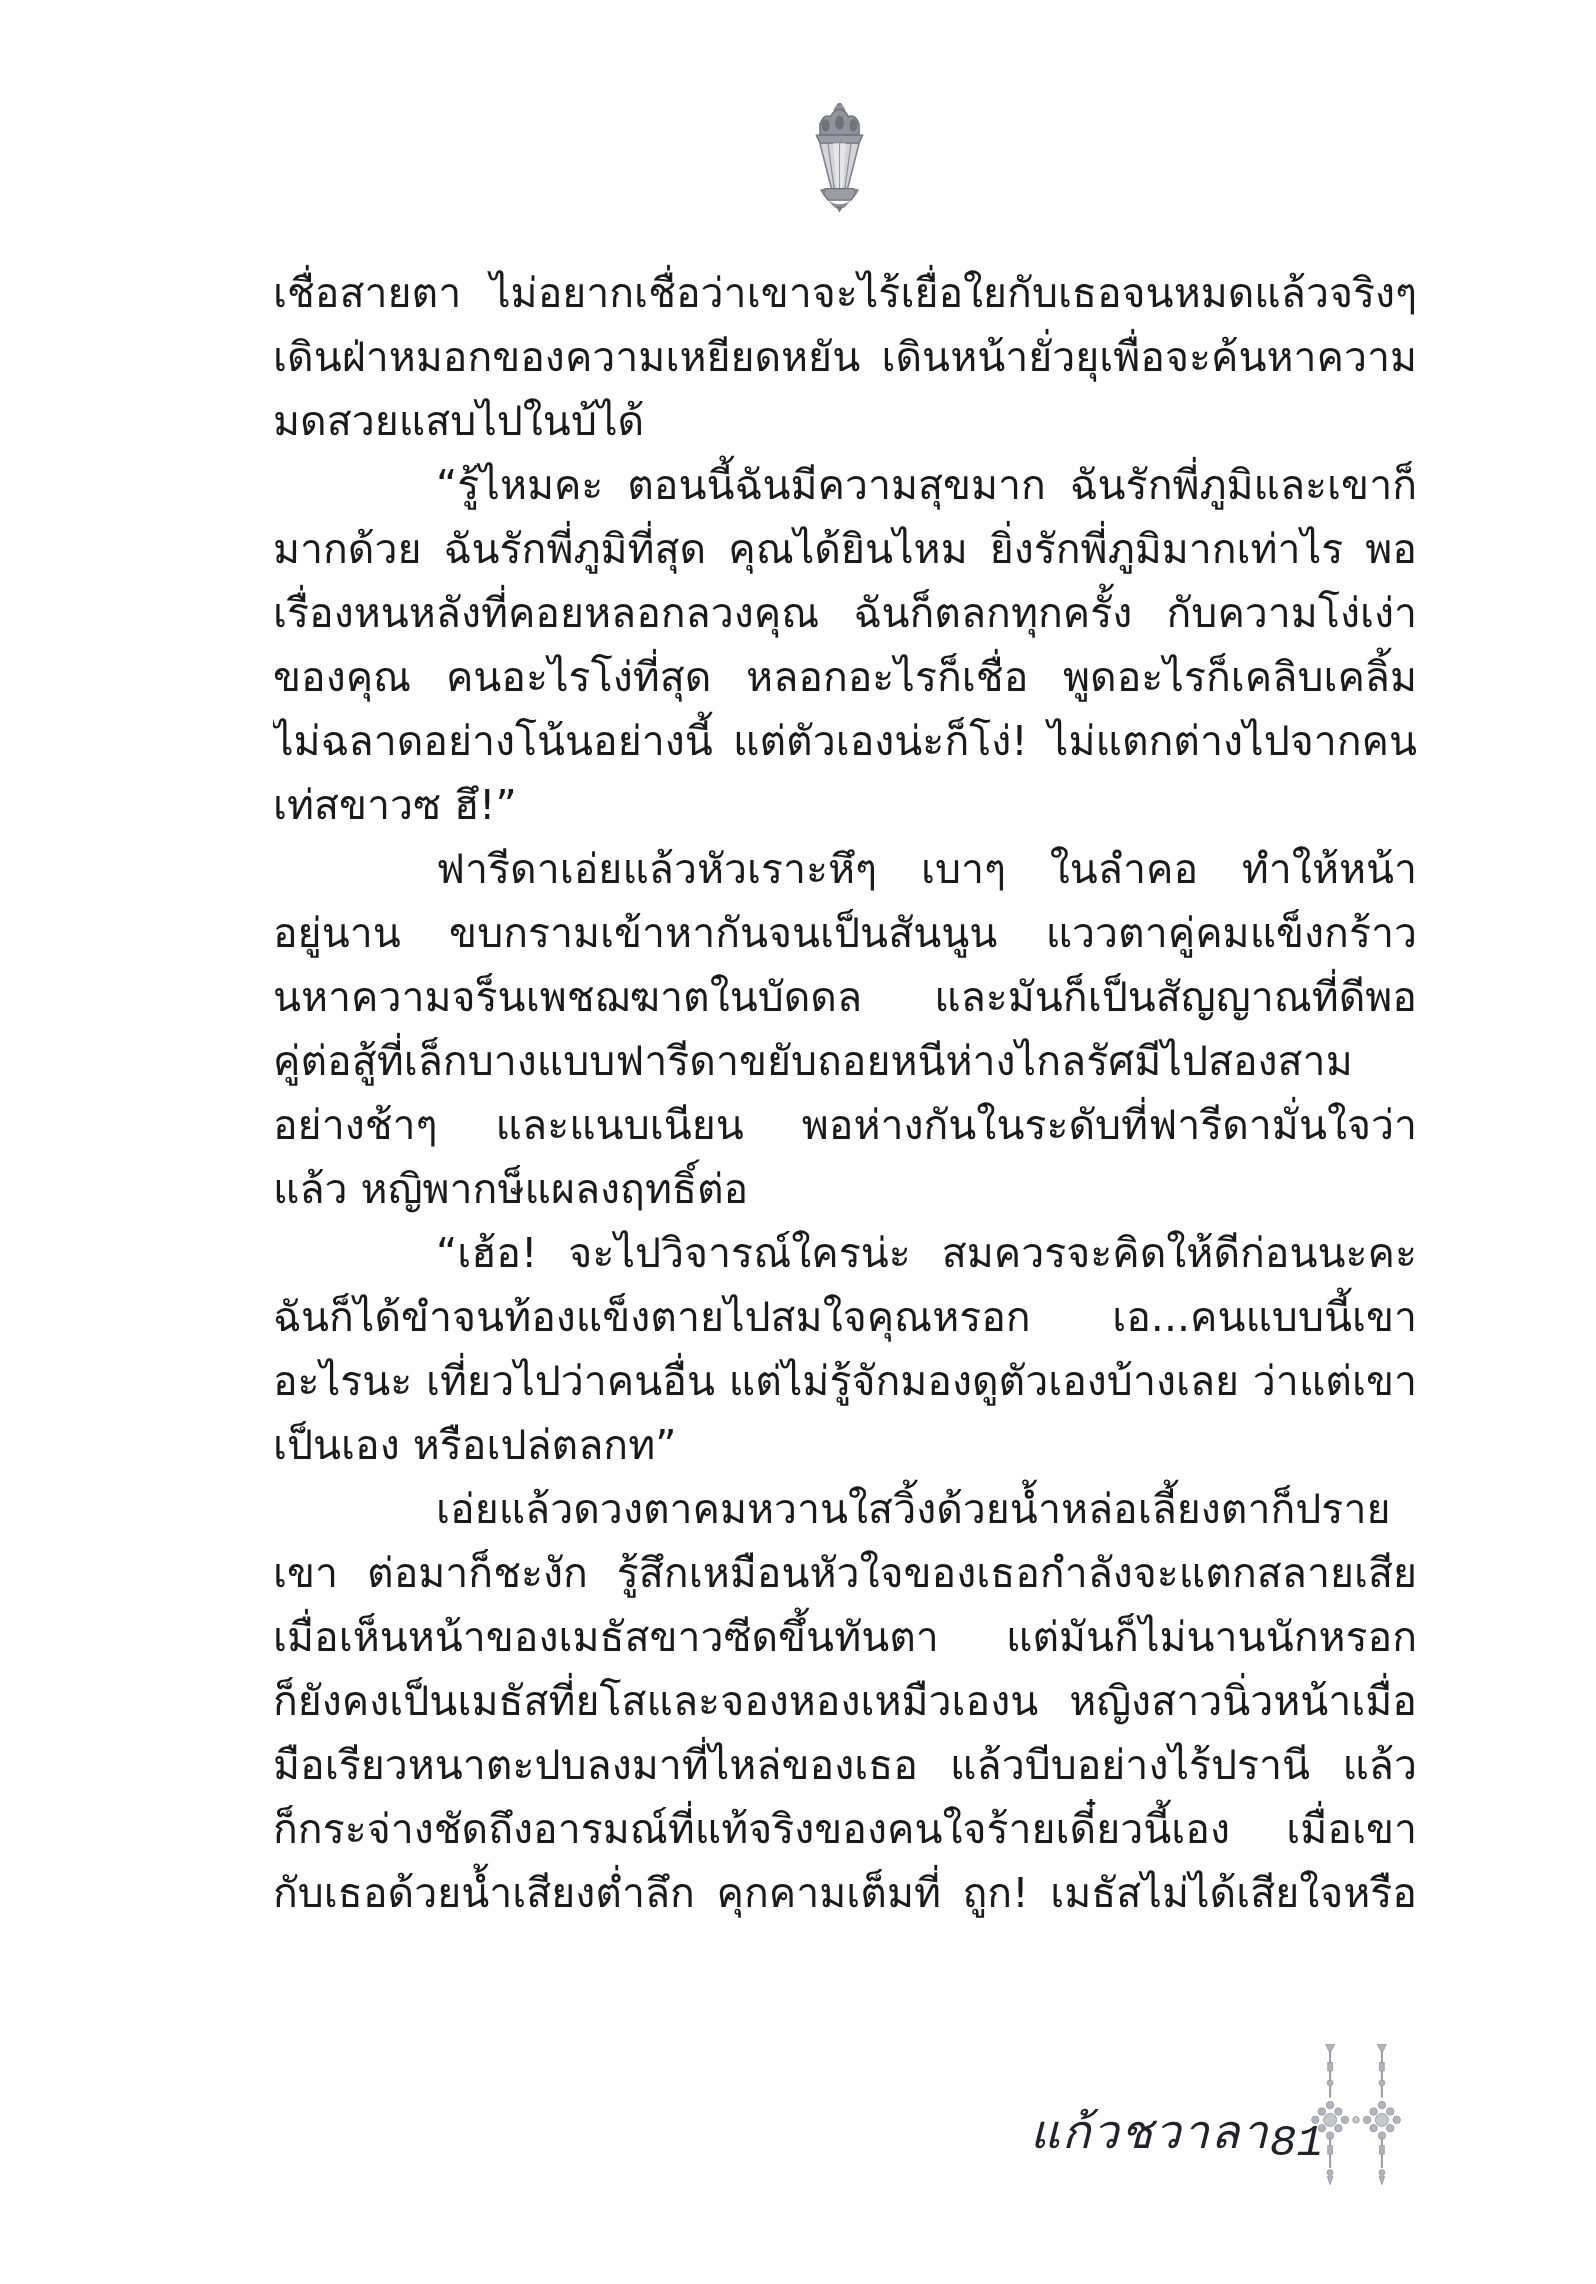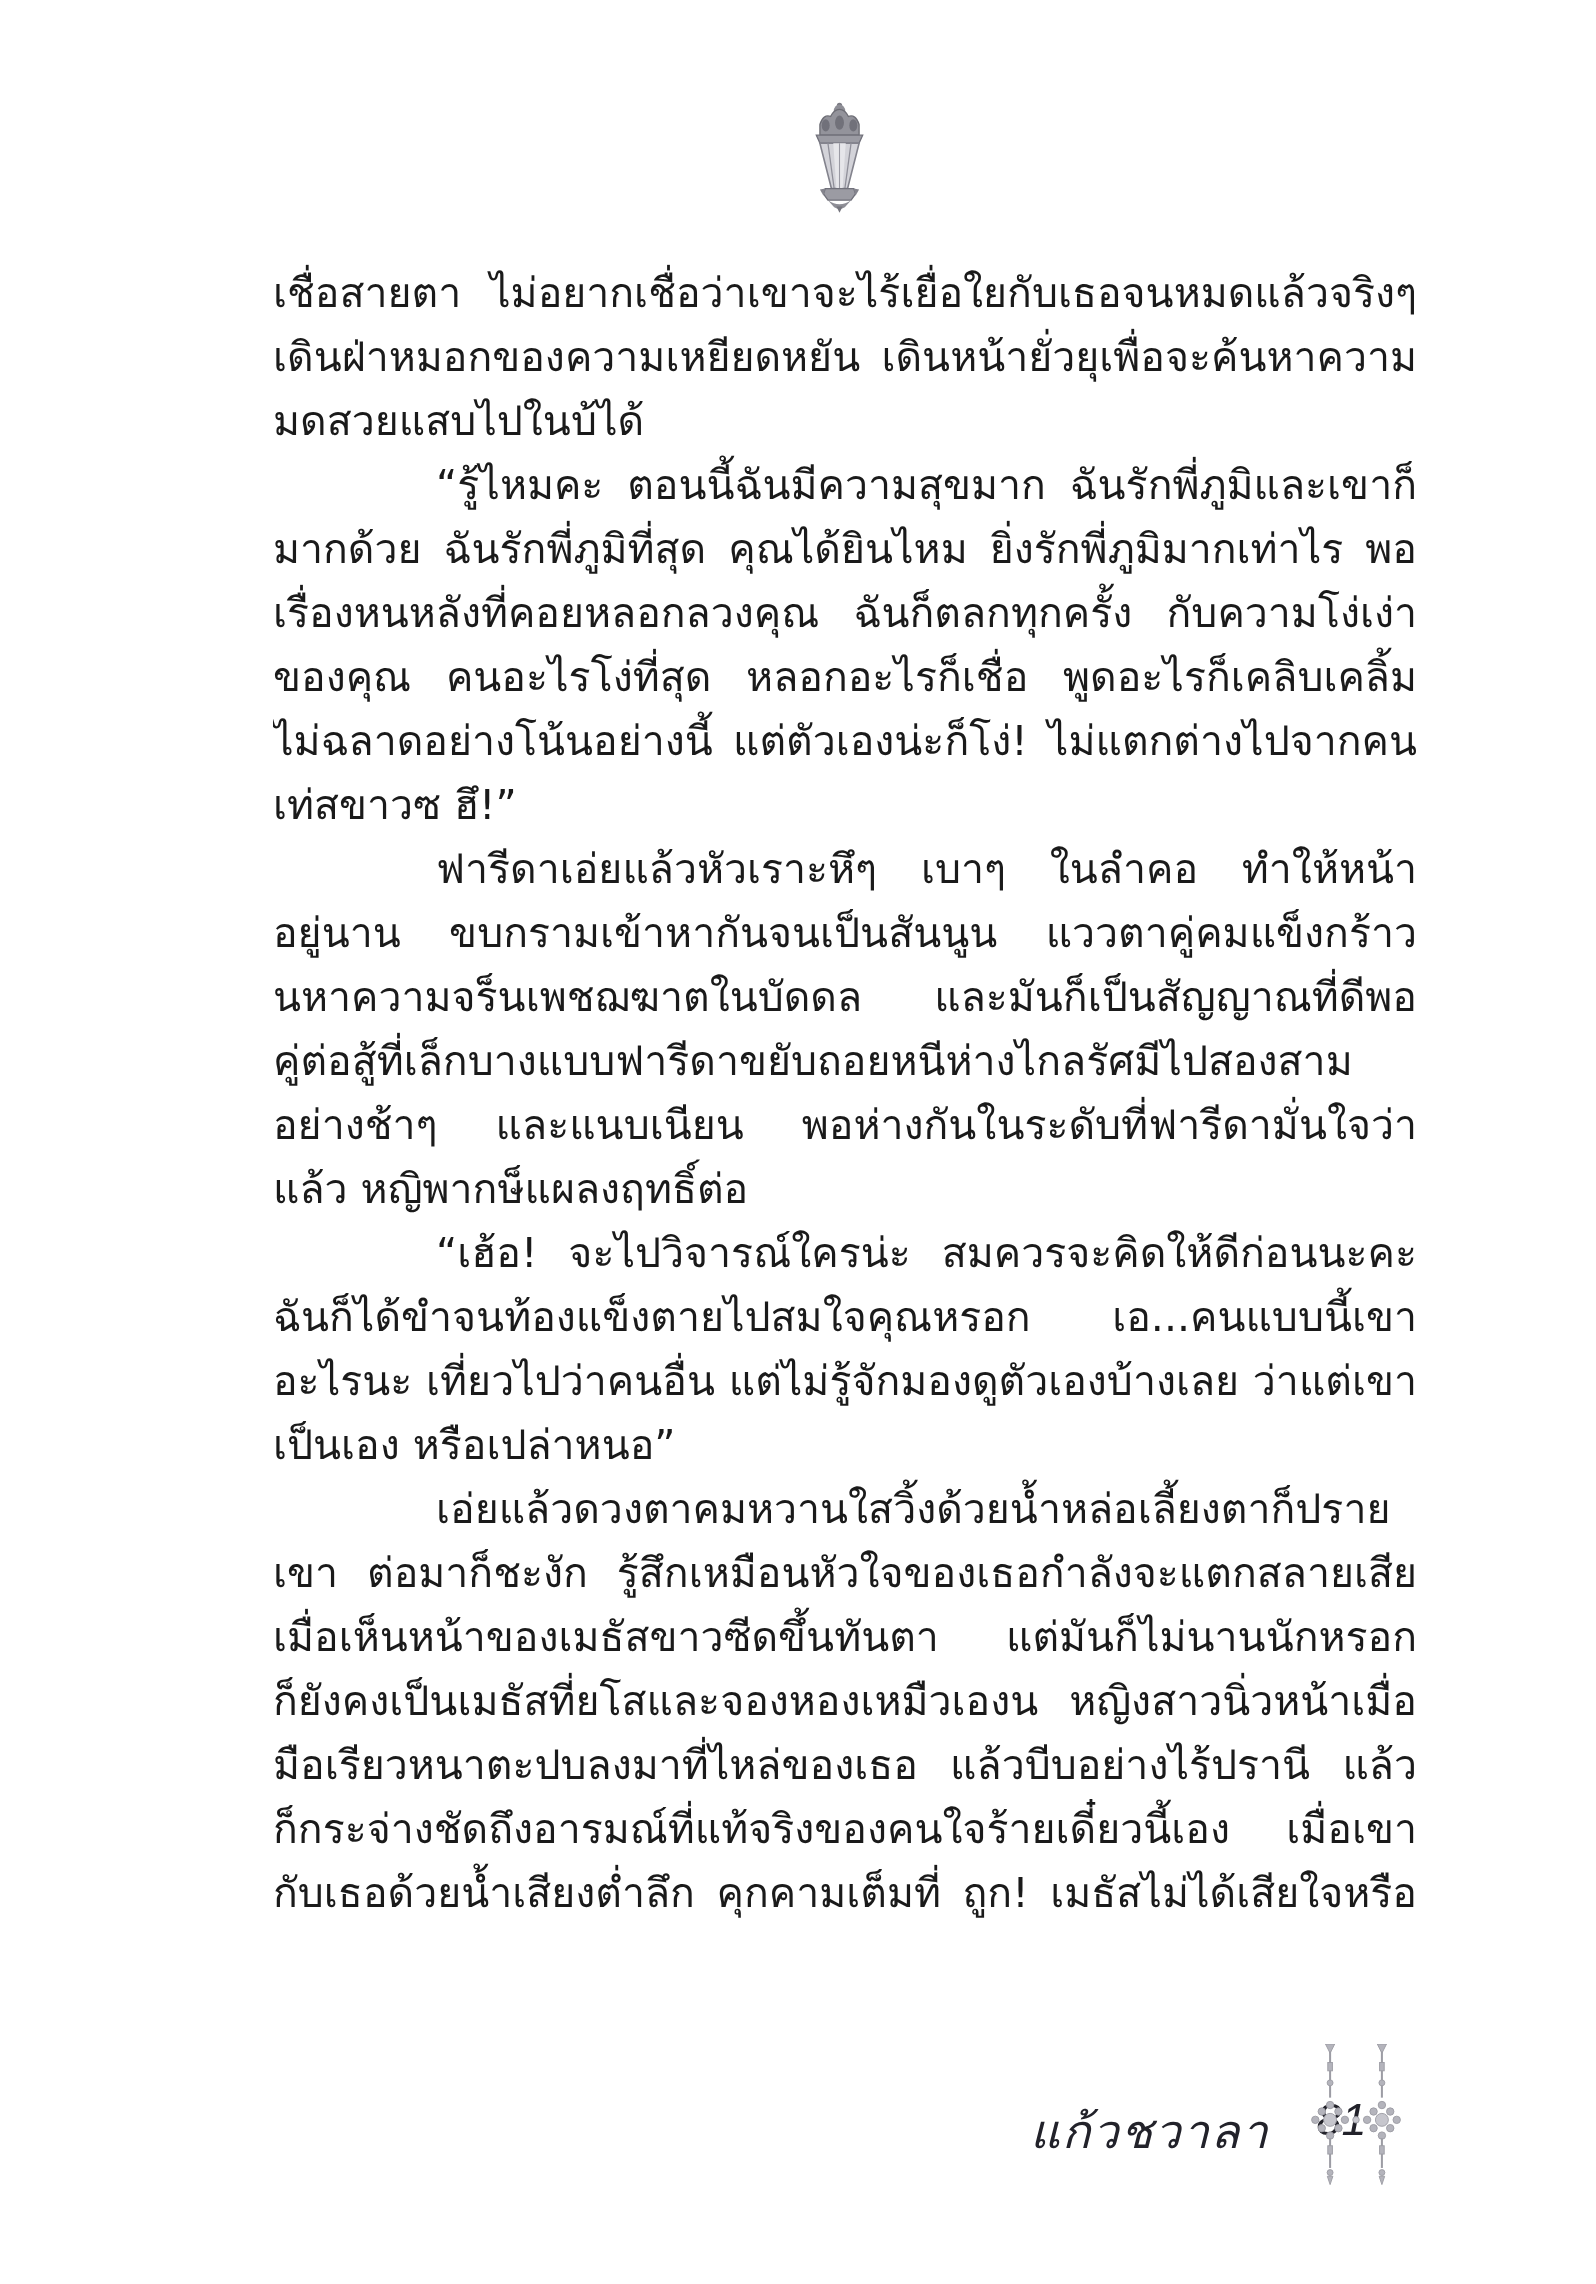--- a/index.html
+++ b/index.html
@@ -23,22 +23,22 @@
     height:64px; line-height:64px;
     overflow:hidden;
   }
   .line.just {
     text-align:justify;
     text-align-last:justify;
   }
   .line.indent { text-indent:163px; }
   .footer {
     position:absolute; left:1030px; top:2094px;
-    display:flex; align-items:flex-start; gap:47px;
-    font-family:Liberation Sans, sans-serif; font-style:italic;
+    display:flex; align-items:flex-end; 
+    font-family:Liberation Mono, monospace; font-style:italic;
     color:#22222a;
   }
   .footer .book-title { font-size:47px; letter-spacing:1.8px; }
   .footer .page-num   { font-size:45px; }
   .bottom-ornament {
     position:absolute; left:1303px; top:2044px; width:106px; height:148px;
   }
 </style>
 </head>
 <body>
@@ -79,21 +79,21 @@
       <div class="line">เท่สขาวซ ฮึ!”</div>
       <div class="line just indent">ฟารีดาเอ่ยแล้วหัวเราะหึๆ เบาๆ ในลำคอ ทำให้หน้าหวานๆ</div>
       <div class="line just">อยู่นาน ขบกรามเข้าหากันจนเป็นสันนูน แววตาคู่คมแข็งกร้าวฉายรังสี</div>
       <div class="line just">นหาความจร็นเพชฌฆาตในบัดดล และมันก็เป็นสัญญาณที่ดีพอ ให้</div>
       <div class="line just">คู่ต่อสู้ที่เล็กบางแบบฟารีดาขยับถอยหนีห่างไกลรัศมีไปสองสามก้าว</div>
       <div class="line just">อย่างช้าๆ และแนบเนียน พอห่างกันในระดับที่ฟารีดามั่นใจว่าปลอดภัย</div>
       <div class="line">แล้ว หญิพากษ็แผลงฤทธิ์ต่อ</div>
       <div class="line just indent">“เฮ้อ! จะไปวิจารณ์ใครน่ะ สมควรจะคิดให้ดีก่อนนะคะ ประเดี๋ยว</div>
       <div class="line just">ฉันก็ได้ขำจนท้องแข็งตายไปสมใจคุณหรอก เอ...คนแบบนี้เขาเรียกว่า</div>
       <div class="line just">อะไรนะ เที่ยวไปว่าคนอื่น แต่ไม่รู้จักมองดูตัวเองบ้างเลย ว่าแต่เขาอิเหนา</div>
-      <div class="line">เป็นเอง หรือเปล่าหนอ”</div>
+      <div class="line">เป็นเอง หรือเปล่ตลกท”</div>
       <div class="line just indent">เอ่ยแล้วดวงตาคมหวานใสวิ้งด้วยน้ำหล่อเลี้ยงตาก็ปรายขึ้นมอง</div>
       <div class="line just">เขา ต่อมาก็ชะงัก รู้สึกเหมือนหัวใจของเธอกำลังจะแตกสลายเสียเอง</div>
       <div class="line just">เมื่อเห็นหน้าของเมธัสขาวซีดขึ้นทันตา แต่มันก็ไม่นานนักหรอก เมธัส</div>
       <div class="line just">ก็ยังคงเป็นเมธัสที่ยโสและจองหองเหมืวเองน หญิงสาวนิ่วหน้าเมื่อ</div>
       <div class="line just">มือเรียวหนาตะปบลงมาที่ไหล่ของเธอ แล้วบีบอย่างไร้ปรานี แล้วฟารีดา</div>
       <div class="line just">ก็กระจ่างชัดถึงอารมณ์ที่แท้จริงของคนใจร้ายเดี๋ยวนี้เอง เมื่อเขากล่าว</div>
       <div class="line just">กับเธอด้วยน้ำเสียงต่ำลึก คุกคามเต็มที่ ถูก! เมธัสไม่ได้เสียใจหรืออ่อนไหว</div>
     </div>
 
   <div class="footer">

